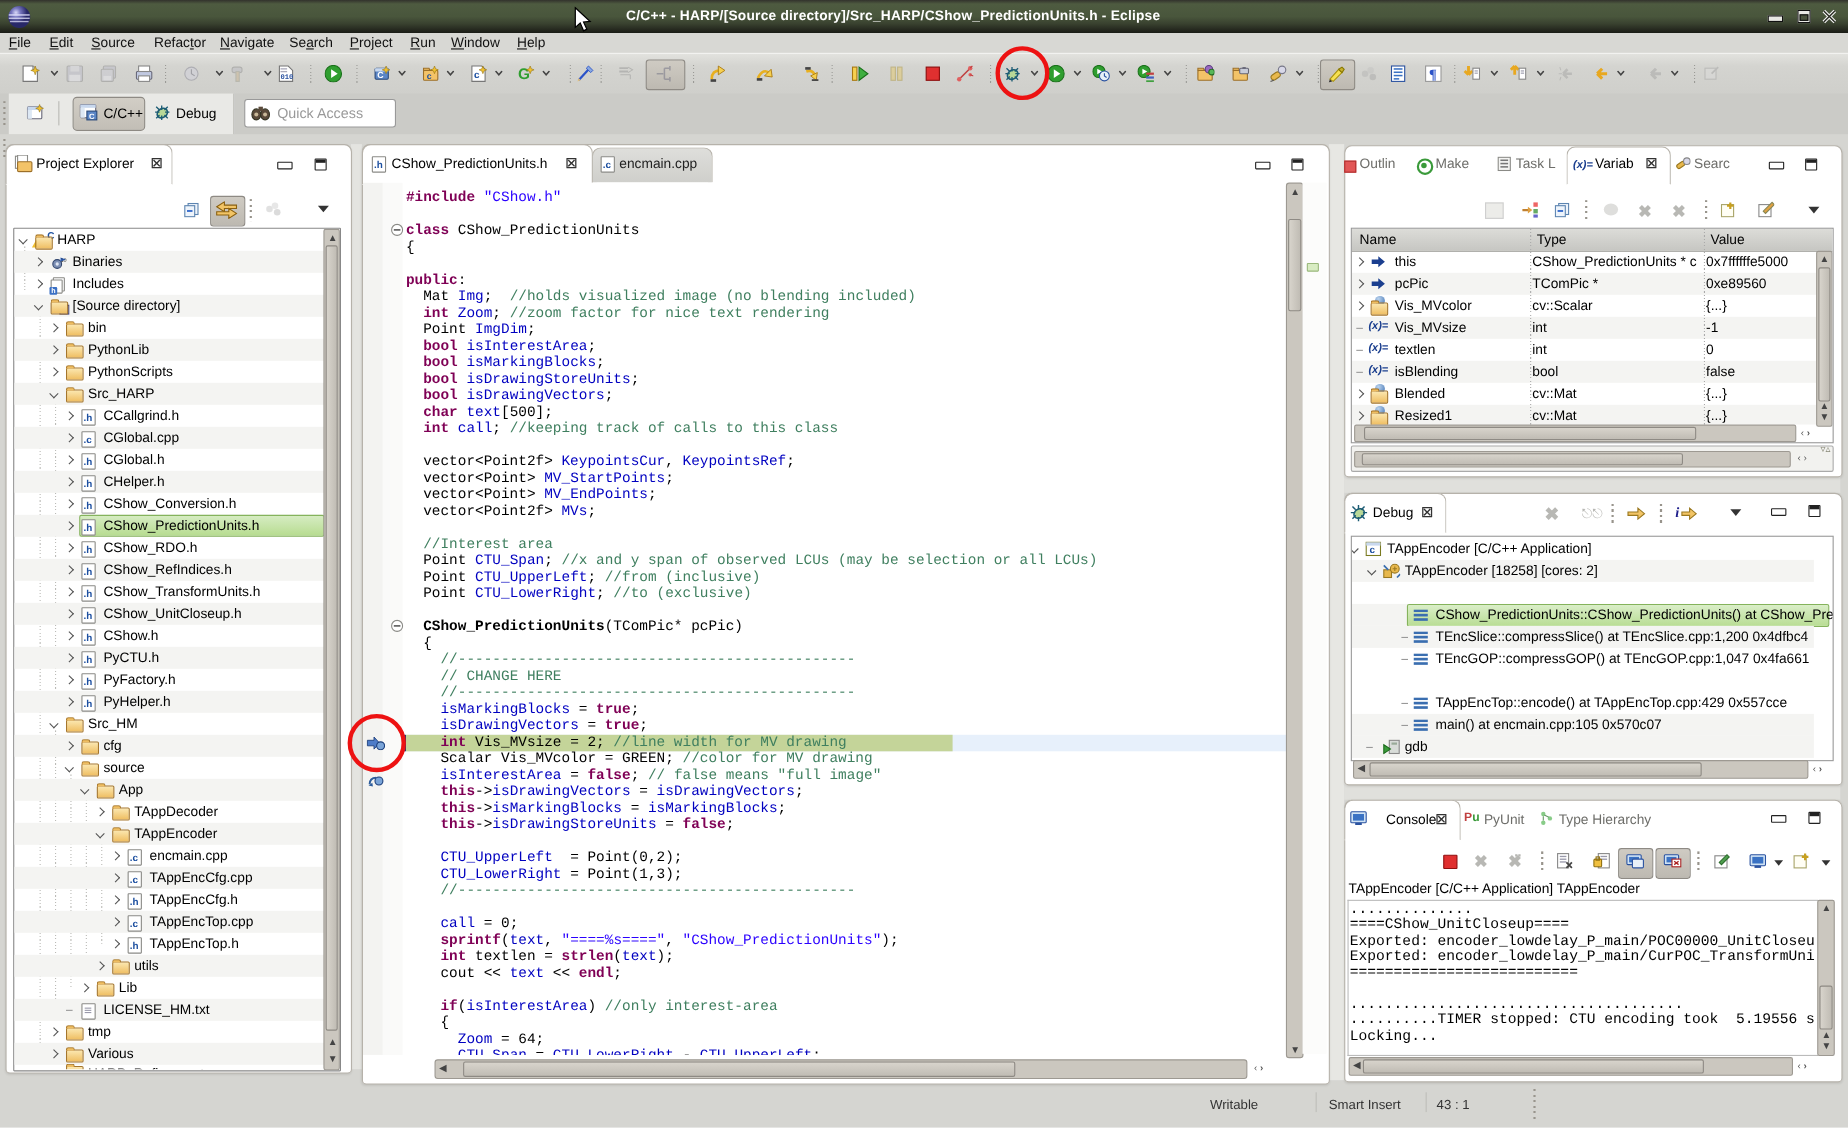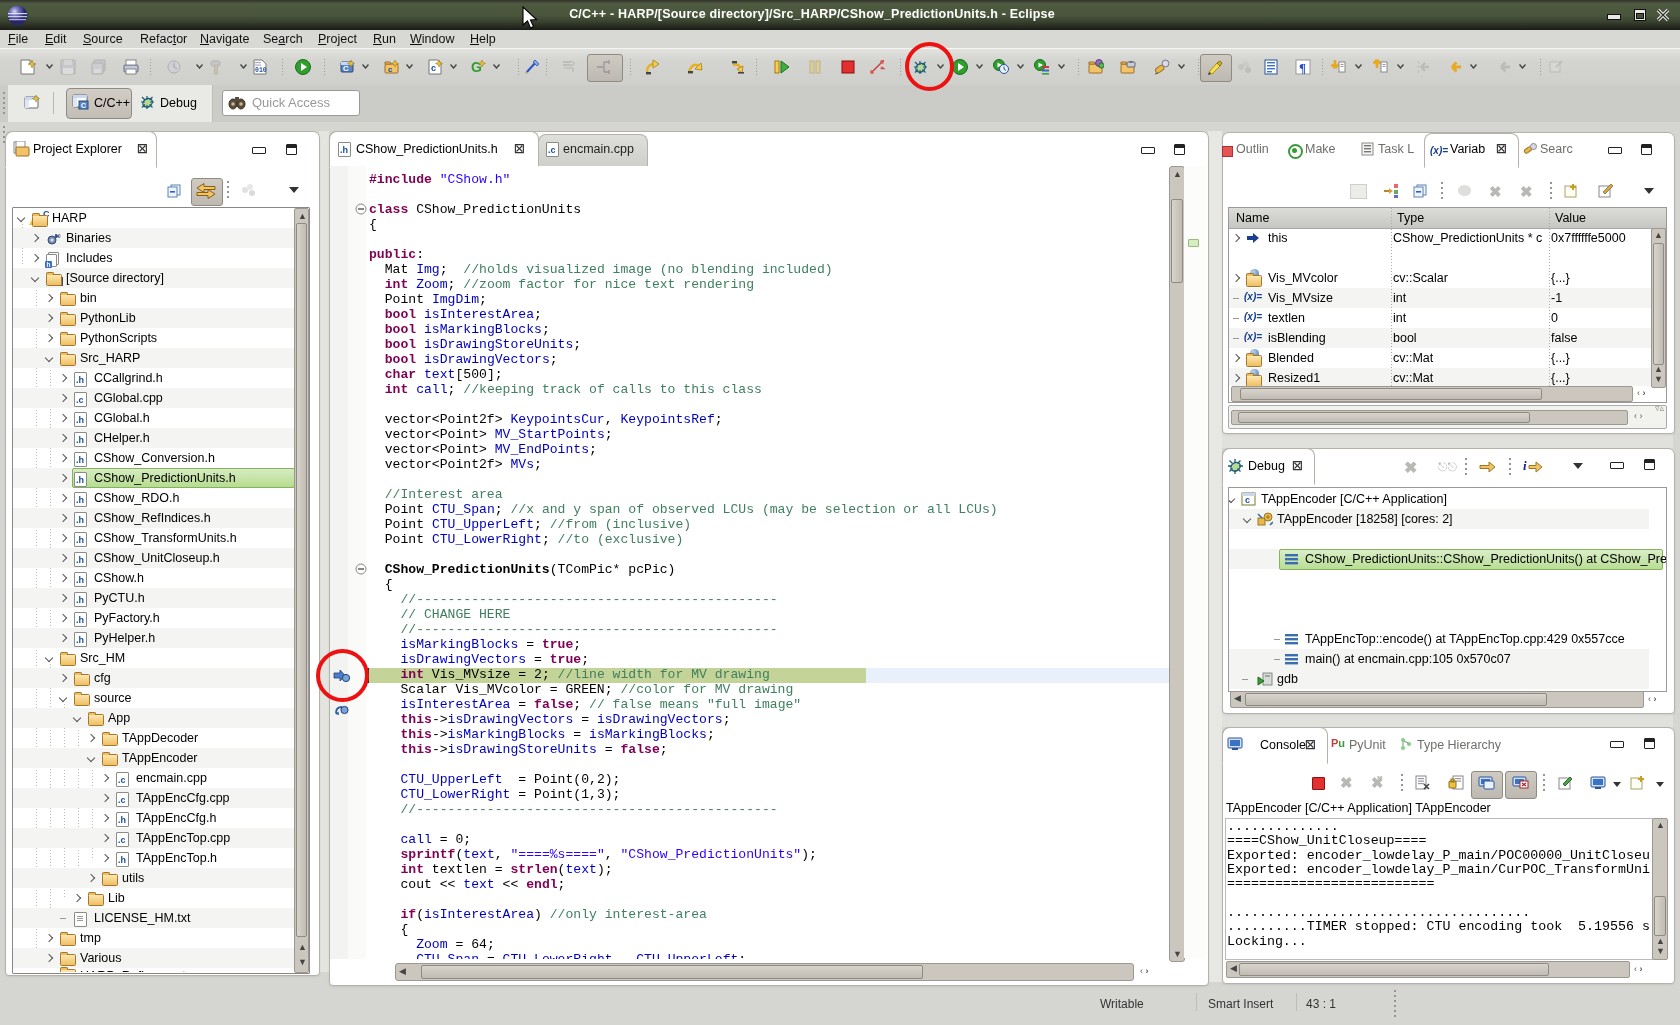--- a/index.html
+++ b/index.html
@@ -835,20 +835,29 @@
     <div class="ab" style="left:0;top:20px;width:422px;height:158px;overflow:hidden">
       <div class="trow" style="top:0px">
           <span class="arr r" style="left:4px;top:7px"></span>
           <svg style="position:absolute;left:17px;top:4px" width="15" height="12">
             <path d="M1 4 L7 4 L7 1 L13 6 L7 11 L7 8 L1 8 Z" fill="#1b3f8f"></path>
           </svg>
           <span class="tlab" style="left:39px">this</span>
           <span class="tlab" style="left:164px">CShow_PredictionUnits * c</span>
           <span class="tlab" style="left:322px">0x7ffffffe5000</span>
         </div>
+      <div class="trow alt" style="top:20px">
+          <span class="arr r" style="left:4px;top:7px"></span>
+          <svg style="position:absolute;left:17px;top:4px" width="15" height="12">
+            <path d="M1 4 L7 4 L7 1 L13 6 L7 11 L7 8 L1 8 Z" fill="#1b3f8f"></path>
+          </svg>
+          <span class="tlab" style="left:39px">pcPic</span>
+          <span class="tlab" style="left:164px">TComPic *</span>
+          <span class="tlab" style="left:322px">0xe89560</span>
+        </div>
       <div class="trow" style="top:40px">
           <span class="arr r" style="left:4px;top:7px"></span>
           <span class="fo" style="left:17px;top:7px"></span>
           <span style="position:absolute;left:21px;top:1px;width:9px;height:9px;border-radius:50%;background:radial-gradient(circle at 35% 30%,#bcd4ee,#3a6eb0)"></span>
           <span class="tlab" style="left:39px">Vis_MVcolor</span>
           <span class="tlab" style="left:164px">cv::Scalar</span>
           <span class="tlab" style="left:322px">{...}</span>
         </div>
       <div class="trow alt" style="top:60px">
           <span style="position:absolute;left:4px;top:10px;width:6px;height:1px;background:#999"></span>
@@ -957,20 +966,38 @@
         </div>
       <div class="trow alt" style="top:60px">
           <span style="position:absolute;left:50px;top:0px;width:382px;height:19px;background:linear-gradient(#daeec8,#b9dd94);border:1px solid #85b35c;border-radius:2px"></span>
           <svg style="position:absolute;left:56px;top:5px" width="14" height="11">
             <rect x="0" y="0" width="13" height="2.4" fill="#3a6eb0"></rect>
             <rect x="0" y="4" width="13" height="2.4" fill="#3a6eb0"></rect>
             <rect x="0" y="8" width="13" height="2.4" fill="#3a6eb0"></rect>
           </svg>
           <span class="tlab" style="left:76px">CShow_PredictionUnits::CShow_PredictionUnits() at CShow_Pre</span>
         </div>
+      <div class="trow alt" style="top:80px">
+          <span style="position:absolute;left:45px;top:10px;width:6px;height:1px;background:#999"></span>
+          <svg style="position:absolute;left:56px;top:5px" width="14" height="11">
+            <rect x="0" y="0" width="13" height="2.4" fill="#3a6eb0"></rect>
+            <rect x="0" y="4" width="13" height="2.4" fill="#3a6eb0"></rect>
+            <rect x="0" y="8" width="13" height="2.4" fill="#3a6eb0"></rect>
+          </svg>
+          <span class="tlab" style="left:76px">TEncSlice::compressSlice() at TEncSlice.cpp:1,200 0x4dfbc4</span>
+        </div>
+      <div class="trow" style="top:100px">
+          <span style="position:absolute;left:45px;top:10px;width:6px;height:1px;background:#999"></span>
+          <svg style="position:absolute;left:56px;top:5px" width="14" height="11">
+            <rect x="0" y="0" width="13" height="2.4" fill="#3a6eb0"></rect>
+            <rect x="0" y="4" width="13" height="2.4" fill="#3a6eb0"></rect>
+            <rect x="0" y="8" width="13" height="2.4" fill="#3a6eb0"></rect>
+          </svg>
+          <span class="tlab" style="left:76px">TEncGOP::compressGOP() at TEncGOP.cpp:1,047 0x4fa661</span>
+        </div>
       <div class="trow" style="top:140px">
           <span style="position:absolute;left:45px;top:10px;width:6px;height:1px;background:#999"></span>
           <svg style="position:absolute;left:56px;top:5px" width="14" height="11">
             <rect x="0" y="0" width="13" height="2.4" fill="#3a6eb0"></rect>
             <rect x="0" y="4" width="13" height="2.4" fill="#3a6eb0"></rect>
             <rect x="0" y="8" width="13" height="2.4" fill="#3a6eb0"></rect>
           </svg>
           <span class="tlab" style="left:76px">TAppEncTop::encode() at TAppEncTop.cpp:429 0x557cce</span>
         </div>
       <div class="trow alt" style="top:160px">

